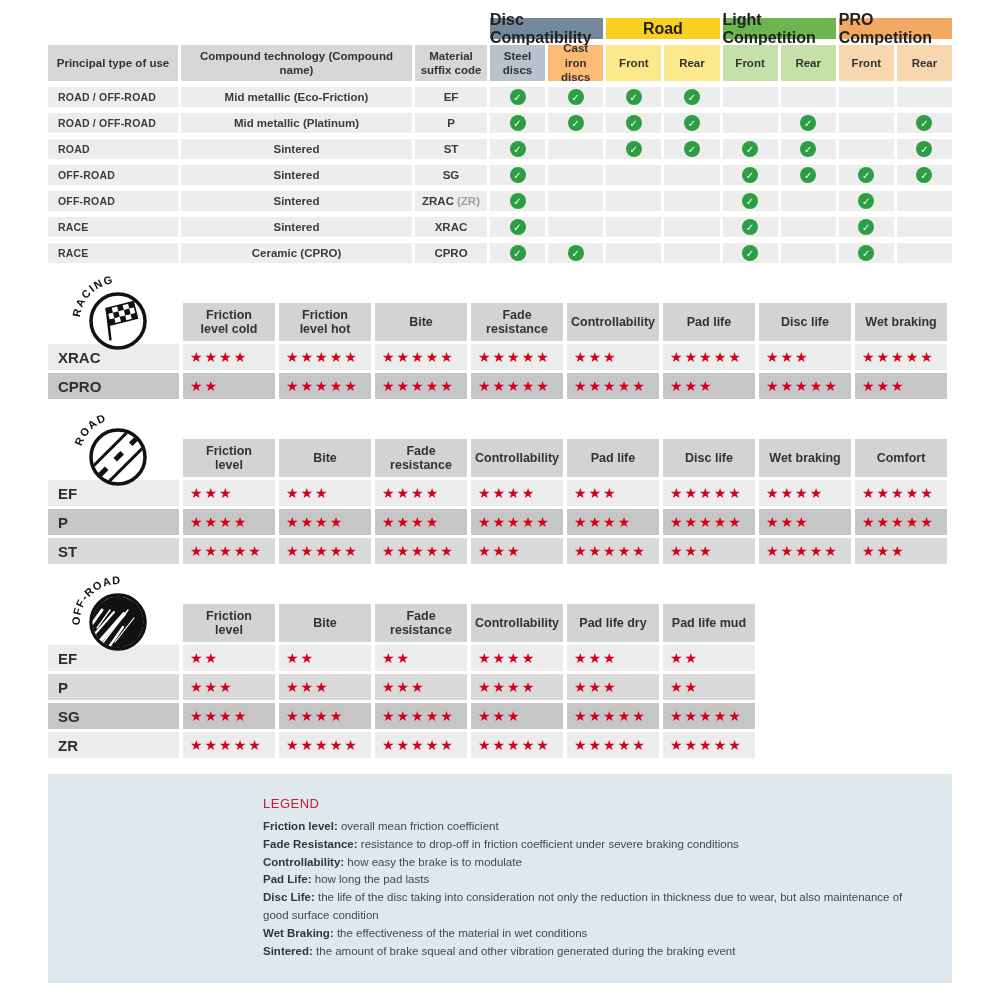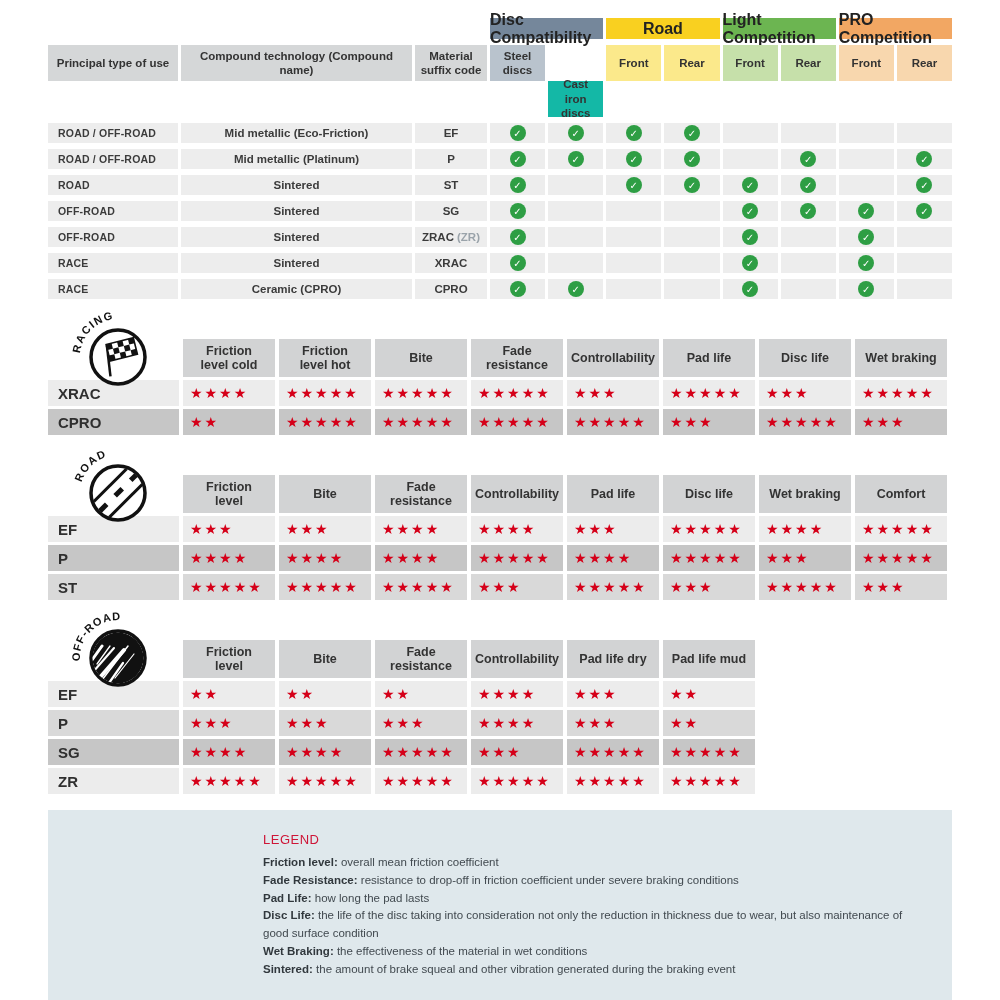--- a/index.html
+++ b/index.html
@@ -37,21 +37,21 @@
 
 <div class="tg" id="compat-grid">
     <div class="tg-group" style="background: rgb(117, 135, 155); grid-area: 1 / 4 / auto / span 2;">Disc Compatibility</div>
     <div class="tg-group" style="background: rgb(249, 208, 32); grid-area: 1 / 6 / auto / span 2;">Road</div>
     <div class="tg-group" style="background: rgb(108, 181, 81); grid-area: 1 / 8 / auto / span 2;">Light Competition</div>
     <div class="tg-group" style="background: rgb(242, 167, 99); grid-area: 1 / 10 / auto / span 2;">PRO Competition</div>
     <div class="tg-head" style="grid-area: 2 / 1;">Principal type of use</div>
     <div class="tg-head" style="grid-area: 2 / 2;">Compound technology (Compound name)</div>
     <div class="tg-head" style="grid-area: 2 / 3;">Material suffix code</div>
     <div class="tg-head" style="grid-area: 2 / 4; background: rgb(185, 195, 205);">Steel discs</div>
-    <div class="tg-head" style="grid-area: 2 / 5; background: #14b8a6; margin-top: 36px;">Cast iron discs</div>
+    <div class="tg-head" style="grid-area: 2 / 5; background: #fdba74;">Cast iron discs</div>
     <div class="tg-head" style="grid-area: 2 / 6; background: rgb(251, 233, 139);">Front</div>
     <div class="tg-head" style="grid-area: 2 / 7; background: rgb(251, 233, 139);">Rear</div>
     <div class="tg-head" style="grid-area: 2 / 8; background: rgb(198, 224, 170);">Front</div>
     <div class="tg-head" style="grid-area: 2 / 9; background: rgb(198, 224, 170);">Rear</div>
     <div class="tg-head" style="grid-area: 2 / 10; background: rgb(248, 215, 174);">Front</div>
     <div class="tg-head" style="grid-area: 2 / 11; background: rgb(248, 215, 174);">Rear</div>
     <div class="tg-cell use" style="grid-area: 3 / 1;">ROAD / OFF-ROAD</div>
     <div class="tg-cell" style="grid-area: 3 / 2;">Mid metallic (Eco-Friction)</div>
     <div class="tg-cell" style="grid-area: 3 / 3;">EF</div>
     <div class="tg-cell" style="grid-area: 3 / 4;">
@@ -369,18 +369,19 @@
       <div class="rg-stars shade-light" style="grid-area: 5 / 6; color: rgb(213, 0, 25);">★★★★★</div>
       <div class="rg-stars shade-light" style="grid-area: 5 / 7; color: rgb(213, 0, 25);">★★★★★</div>
     </div>
 </section>
 
 <div class="legend">
   <div class="legend-title">LEGEND</div>
   <div id="legend-items">
       <div class="legend-item"><b>Friction level: </b>overall mean friction coefficient</div>
       <div class="legend-item"><b>Fade Resistance: </b>resistance to drop-off in friction coefficient under severe braking conditions</div>
+      <div class="legend-item"><b>Controllability: </b>how easy the brake is to modulate</div>
       <div class="legend-item"><b>Pad Life: </b>how long the pad lasts</div>
       <div class="legend-item"><b>Disc Life: </b>the life of the disc taking into consideration not only the reduction in thickness due to wear, but also maintenance of good surface condition</div>
       <div class="legend-item"><b>Wet Braking: </b>the effectiveness of the material in wet conditions</div>
       <div class="legend-item"><b>Sintered: </b>the amount of brake squeal and other vibration generated during the braking event</div>
     </div>
 </div>
 
 </body></html>

